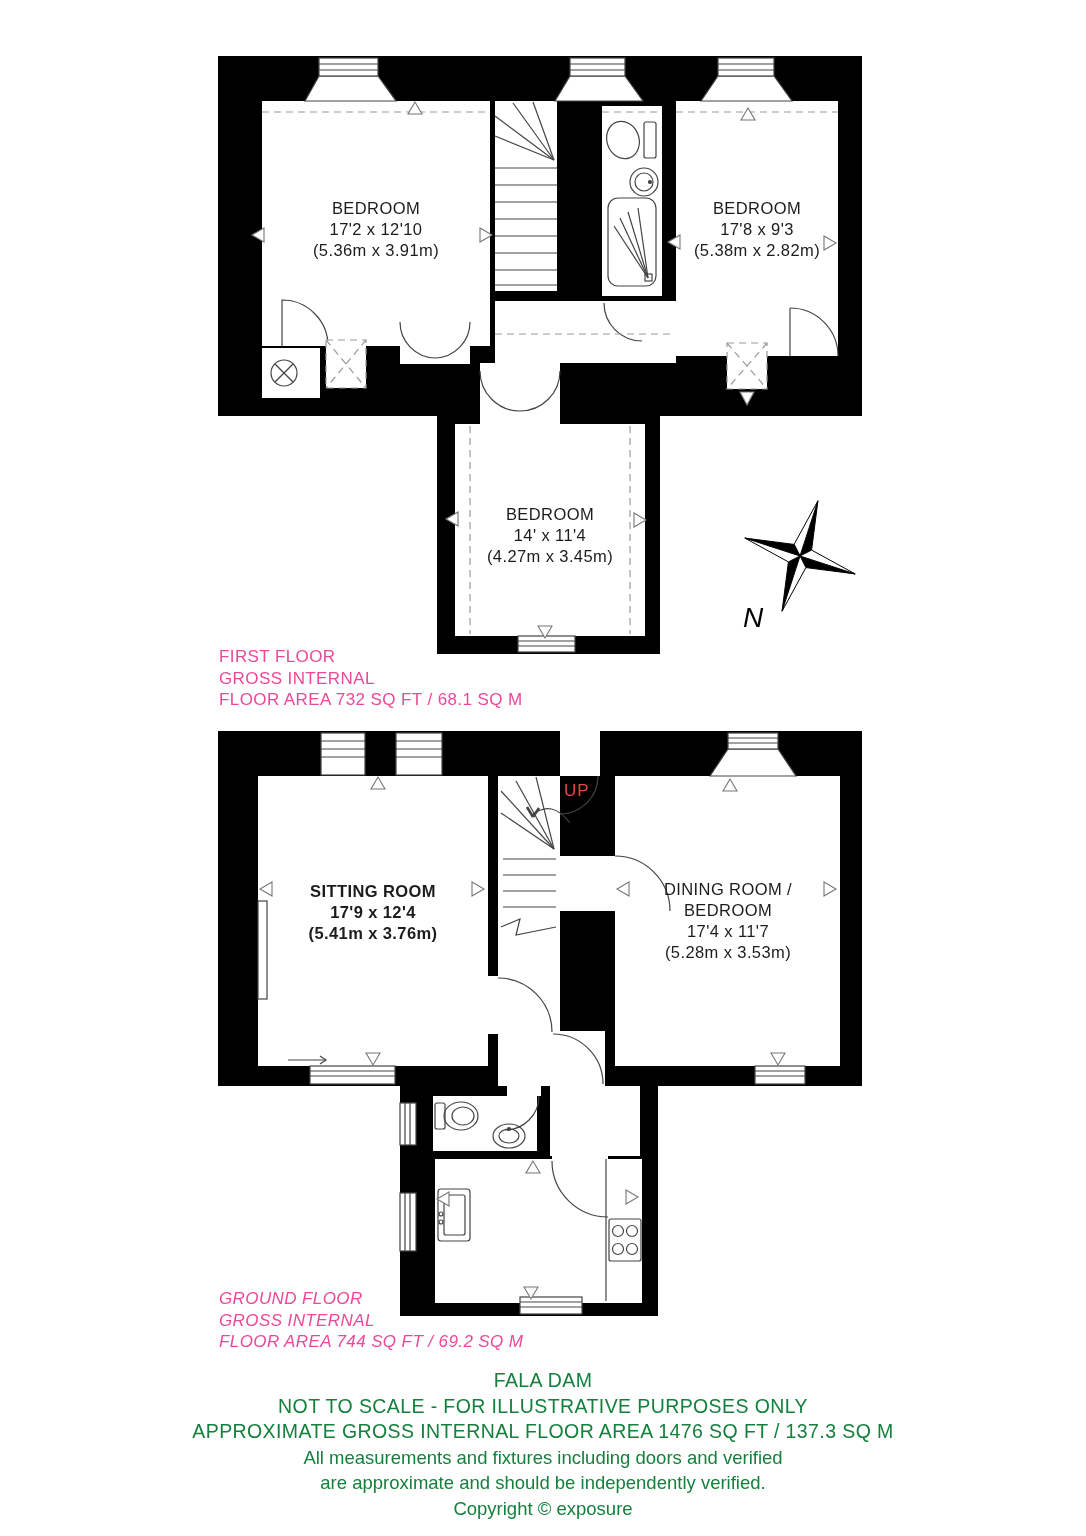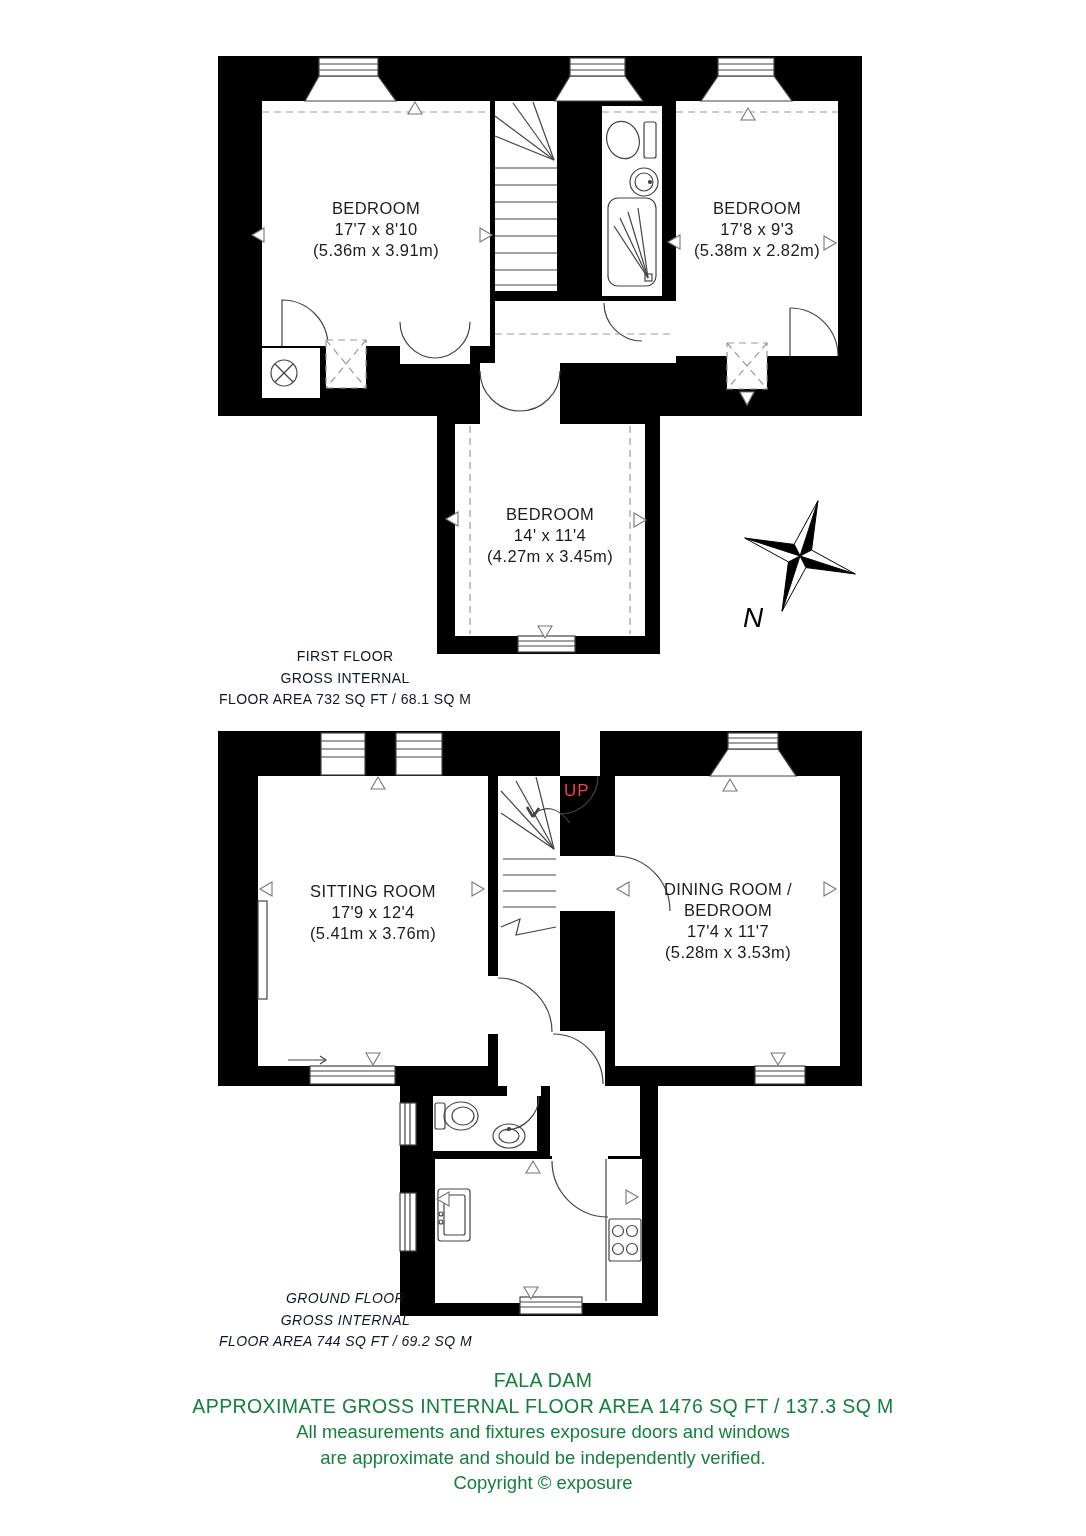--- a/index.html
+++ b/index.html
@@ -4,21 +4,21 @@
 <style>
   html,body{margin:0;padding:0;background:#fff;}
   .canvas{position:relative;width:1086px;height:1536px;background:#fff;overflow:hidden;
           font-family:"Liberation Sans",sans-serif;color:#1a1a1a;margin-top:46px;}
   .abs{position:absolute;}
   .wall{position:absolute;background:#000;}
   .room{position:absolute;background:#fff;}
   .linework{position:absolute;left:0;top:0;z-index:5;}
   .room-label{position:absolute;z-index:6;text-align:center;font-size:16.5px;line-height:21px;
               letter-spacing:.4px;color:#1c1c1c;}
-  .caption{position:absolute;z-index:6;font-size:14px;line-height:21.5px;letter-spacing:.4px;color:#0f172a;text-align:center;}
+  .caption{position:absolute;z-index:6;font-size:17px;line-height:21.5px;letter-spacing:.4px;color:#ec4899;}
   .caption div{white-space:nowrap;}
   .footer{position:absolute;left:0;top:1322px;width:1086px;text-align:center;z-index:6;color:#15803d;}
   .footer .l1{font-size:19.5px;line-height:25.5px;letter-spacing:.4px;}
   .footer .l2{font-size:18.5px;line-height:25.5px;}
   .uplabel{position:absolute;z-index:7;font-size:17px;letter-spacing:1px;color:#ef4444;}
   .northlabel{position:absolute;z-index:7;font-size:28px;font-style:italic;color:#000;}
   svg{display:block;}
 </style>
 </head>
 <body>
@@ -123,21 +123,21 @@
           <polygon points="416,457 416,471 428,464"></polygon>
         <polygon points="197,46 190,58 204,58"></polygon>
           <polygon points="530,52 523,64 537,64"></polygon>
         <polygon points="320,570 334,570 327,582"></polygon>
           <polygon points="522,336 536,336 529,349"></polygon>
       </g>
     </svg>
 
     <div class="room-label" style="left:44px;top:142px;width:228px;">
       <div>BEDROOM</div>
-      <div>17'7 x 8'10</div>
+      <div>17'2 x 12'10</div>
       <div>(5.36m x 3.91m)</div>
     </div>
     <div class="room-label" style="left:458px;top:142px;width:162px;">
       <div>BEDROOM</div>
       <div>17'8 x 9'3</div>
       <div>(5.38m x 2.82m)</div>
     </div>
     <div class="room-label" style="left:237px;top:448px;width:190px;">
       <div>BEDROOM</div>
       <div>14' x 11'4</div>
@@ -274,40 +274,41 @@
           <polygon points="408,459 408,473 420,466"></polygon>
         <polygon points="160,46 153,58 167,58"></polygon>
           <polygon points="512,48 505,60 519,60"></polygon>
         <polygon points="315,430 308,442 322,442"></polygon>
         <polygon points="148,322 162,322 155,334"></polygon>
           <polygon points="553,322 567,322 560,334"></polygon>
         <polygon points="306,556 320,556 313,568"></polygon>
       </g>
     </svg>
 
-    <div class="room-label" style="left:40px;top:150px;width:230px;">
+    <div class="room-label" style="left:40px;top:150px;width:230px;font-weight:bold;">
       <div>SITTING ROOM</div>
       <div>17'9 x 12'4</div>
       <div>(5.41m x 3.76m)</div>
     </div>
     <div class="room-label" style="left:420px;top:148px;width:180px;">
       <div>DINING ROOM / BEDROOM</div>
       <div>17'4 x 11'7</div>
       <div>(5.28m x 3.53m)</div>
     </div>
     <div class="uplabel" style="left:346px;top:50px;">UP</div>
   </div>
 
   <div class="caption" style="left:219px;top:1242px;font-style:italic;">
     <div>GROUND FLOOR</div>
     <div>GROSS INTERNAL</div>
     <div>FLOOR AREA 744 SQ FT / 69.2 SQ M</div>
   </div>
 
   <div class="footer">
     <div class="l1">FALA DAM</div>
+    <div class="l1">NOT TO SCALE - FOR ILLUSTRATIVE PURPOSES ONLY</div>
     <div class="l1">APPROXIMATE GROSS INTERNAL FLOOR AREA 1476 SQ FT / 137.3 SQ M</div>
-    <div class="l2">All measurements and fixtures exposure doors and windows</div>
+    <div class="l2">All measurements and fixtures including doors and verified</div>
     <div class="l2">are approximate and should be independently verified.</div>
     <div class="l2">Copyright © exposure</div>
   </div>
 
 </div>
 
 </body></html>

